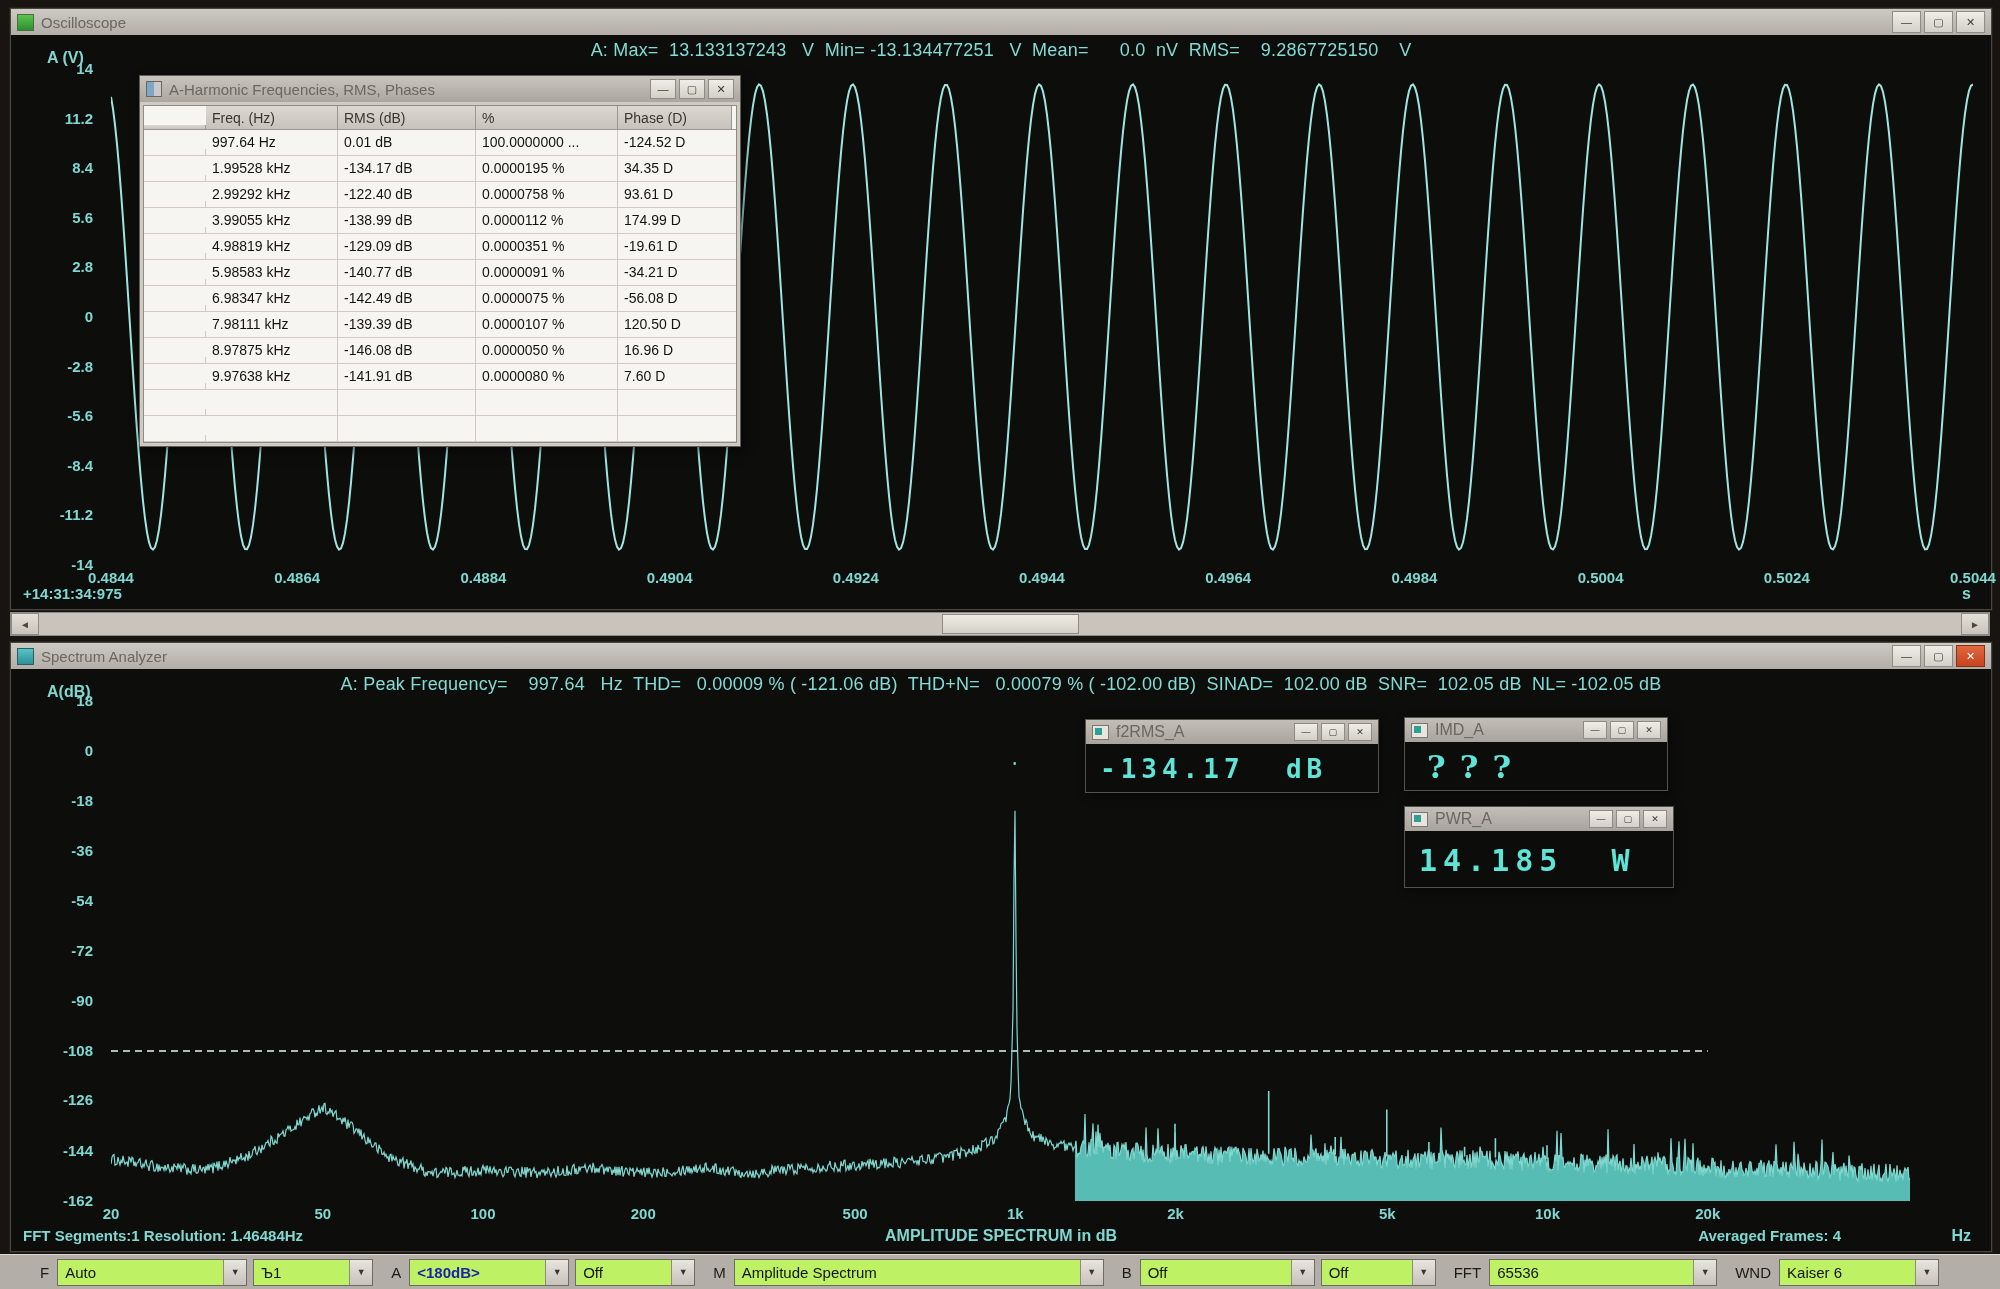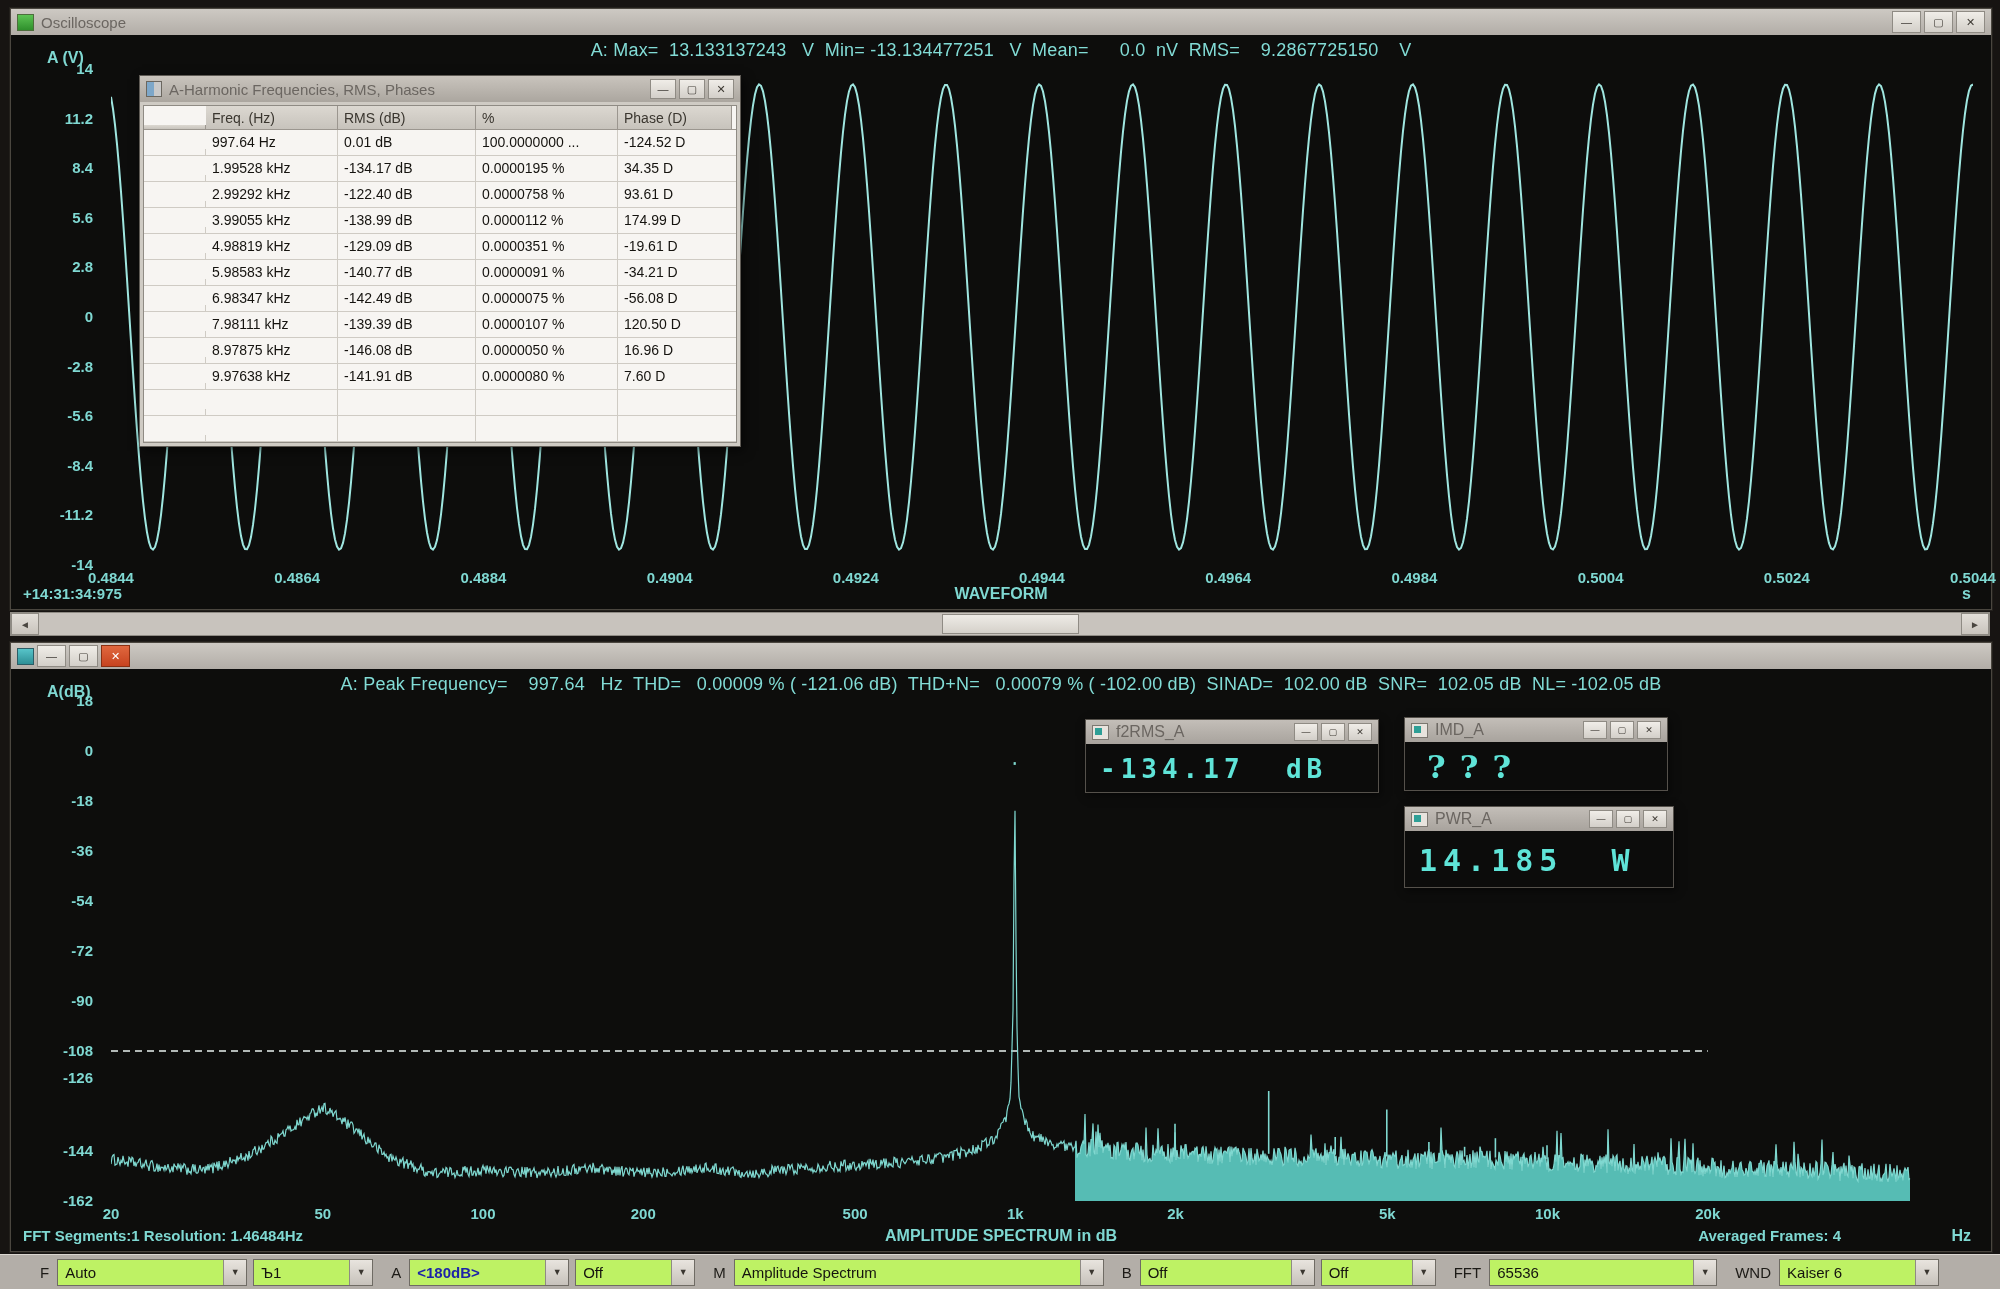--- a/index.html
+++ b/index.html
@@ -142,21 +142,20 @@
         <span class="xtick" style="left: 886px;">0.4944</span>
         <span class="xtick" style="left: 1072.2px;">0.4964</span>
         <span class="xtick" style="left: 1258.4px;">0.4984</span>
         <span class="xtick" style="left: 1444.6px;">0.5004</span>
         <span class="xtick" style="left: 1630.8px;">0.5024</span>
         <span class="xtick" style="left: 1817px;">0.5044</span>
       </div>
 
     <div class="bottom-row" id="osc-bottom">
       <span class="bl">+14:31:34:975</span>
-      <span class="bc">WAVEFORM</span>
       <span class="bunit">s</span>
     </div>
 
     <div id="harm-dialog">
       <div class="titlebar">
         <span class="dlg-icon"></span>
         <span class="title">A-Harmonic Frequencies, RMS, Phases</span>
         <span class="wbtn">—</span>
         <span class="wbtn">▢</span>
         <span class="wbtn">✕</span>
@@ -263,20 +262,21 @@
     <span class="sbtn">◄</span>
     <span class="track">
       <span class="thumb"></span>
     </span>
     <span class="sbtn">►</span>
   </div>
 
   <div class="window" id="spec-window">
     <div class="titlebar">
       <span class="app-icon teal"></span>
+      <span class="title">Spectrum Analyzer</span>
       <span class="wbtn">—</span>
       <span class="wbtn">▢</span>
       <span class="wbtn close-red">✕</span>
     </div>
     <div class="stats-row">A: Peak Frequency=    997.64   Hz  THD=   0.00009 % ( -121.06 dB)  THD+N=   0.00079 % ( -102.00 dB)  SINAD=  102.00 dB  SNR=  102.05 dB  NL= -102.05 dB</div>
     <div class="axis-name">A(dB)</div>
     <div class="mi-logo">Mi</div>
 
     <div class="plot" id="spec-plot">
       <svg id="spec-svg" width="1862" height="500" viewBox="0 0 1862 500">
@@ -297,21 +297,21 @@
     </div>
     <div class="ytick-col" id="spec-yticks">
         <span class="ytick" style="top: 49px;">18</span>
         <span class="ytick" style="top: 99px;">0</span>
         <span class="ytick" style="top: 149px;">-18</span>
         <span class="ytick" style="top: 199px;">-36</span>
         <span class="ytick" style="top: 249px;">-54</span>
         <span class="ytick" style="top: 299px;">-72</span>
         <span class="ytick" style="top: 349px;">-90</span>
         <span class="ytick" style="top: 399px;">-108</span>
-        <span class="ytick" style="top: 426px; margin-left: 35px;">-126</span>
+        <span class="ytick" style="top: 448px; margin-left: 35px;">-126</span>
         <span class="ytick" style="top: 499px;">-144</span>
         <span class="ytick" style="top: 549px;">-162</span>
       </div>
     <div class="xtick-row" id="spec-xticks">
         <span class="xtick" style="left: -45px;">20</span>
         <span class="xtick" style="left: 166.806px;">50</span>
         <span class="xtick" style="left: 327.032px;">100</span>
         <span class="xtick" style="left: 487.257px;">200</span>
         <span class="xtick" style="left: 699.063px;">500</span>
         <span class="xtick" style="left: 859.289px;">1k</span>

